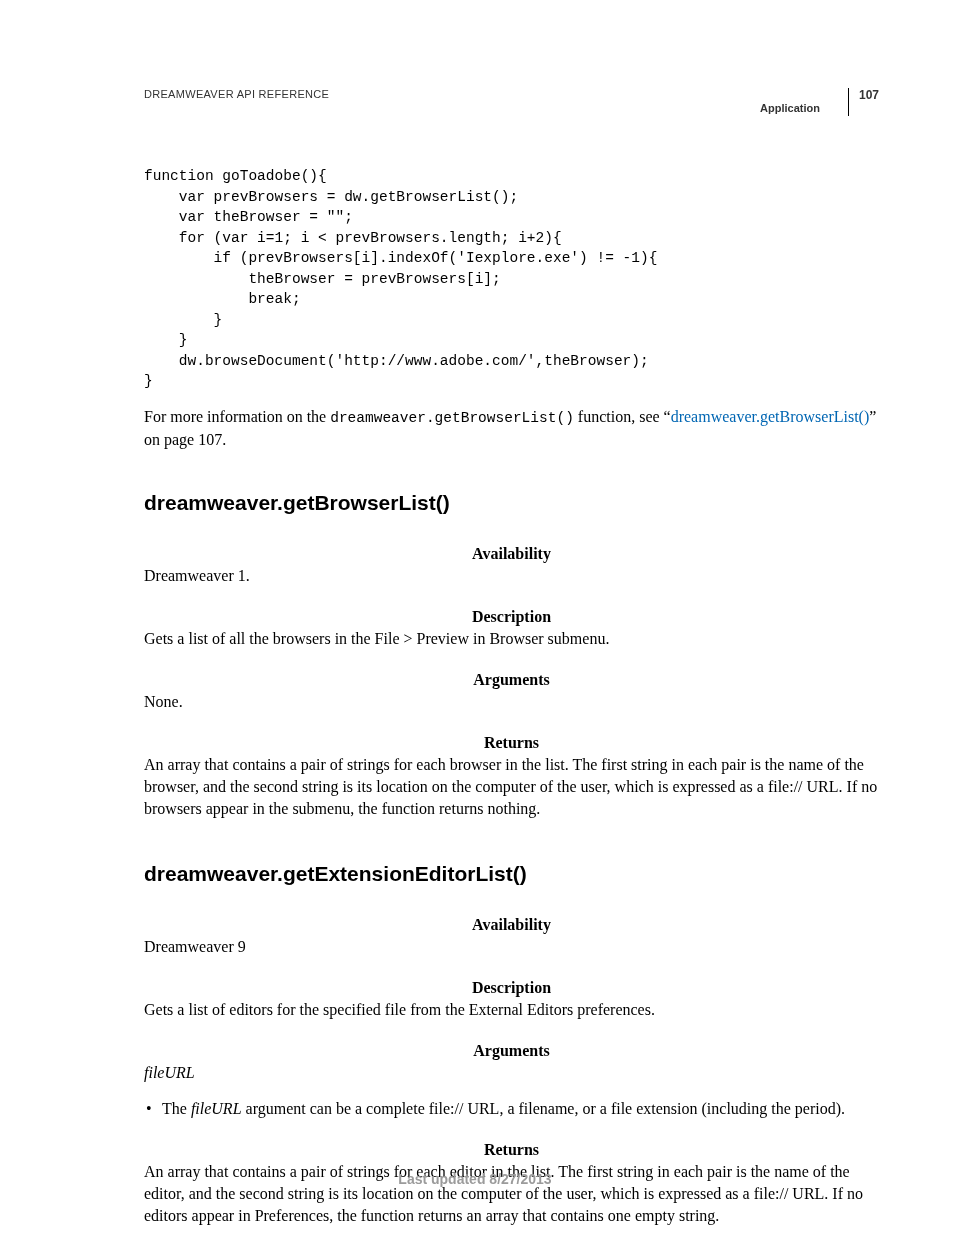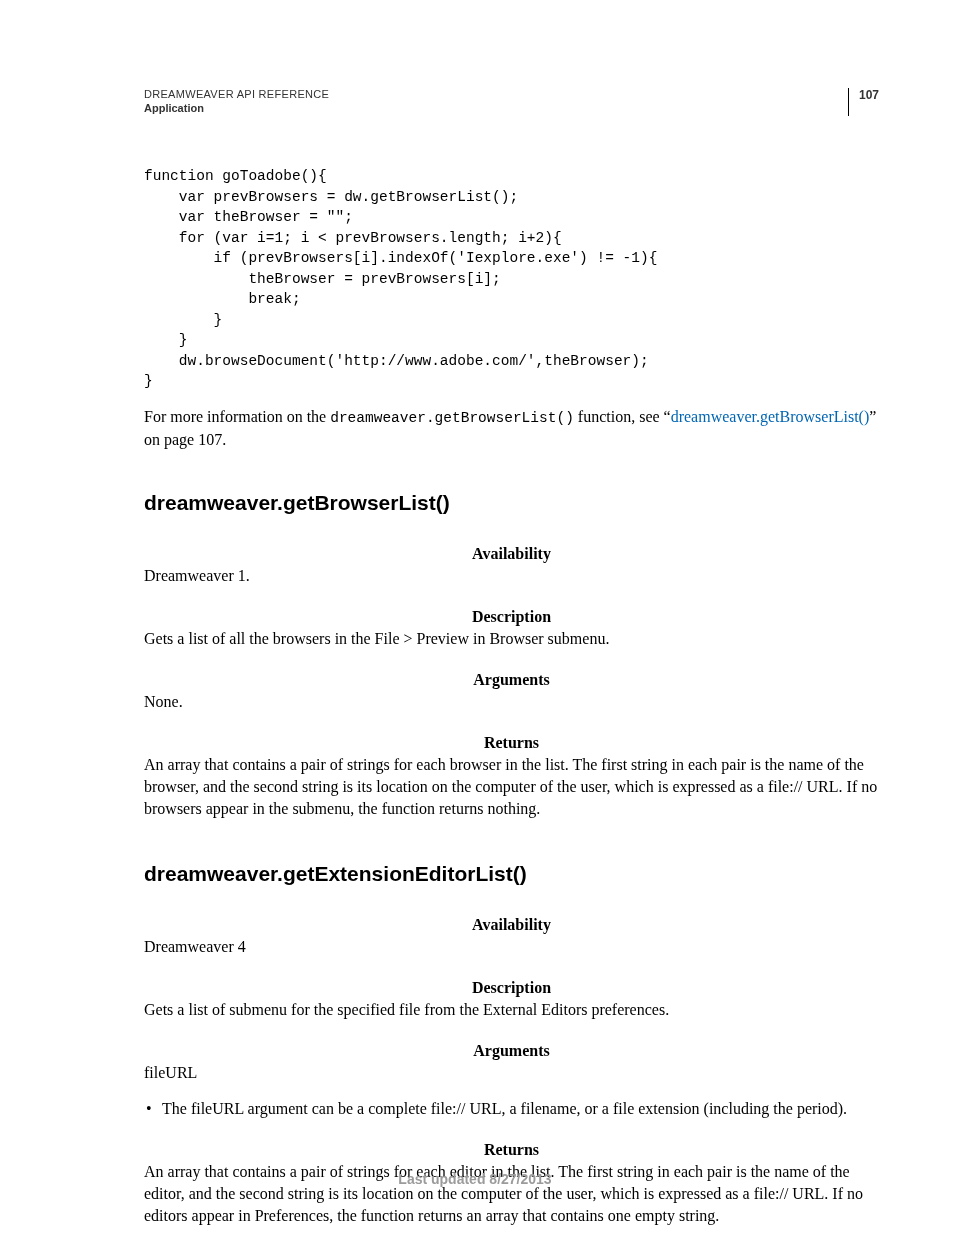--- a/index.html
+++ b/index.html
@@ -30,20 +30,21 @@
     font-size: 11px;
     letter-spacing: 0.3px;
     color: #333;
   }
   .doc-section {
     font-family: "Myriad Pro", "Helvetica Neue", Arial, sans-serif;
     font-size: 11px;
     font-weight: 700;
     color: #333;
     margin-top: 2px;
+    text-align: right;
   }
   .page-num-wrap {
     display: flex;
     align-items: stretch;
   }
   .page-num-rule {
     width: 1px;
     background: #000;
     margin-right: 10px;
     height: 28px;
@@ -89,21 +90,21 @@
     font-size: 16px;
     margin: 30px 0 0 0;
     text-align: center;
   }
   .label.tight { margin-top: 21px; }
   .val {
     font-size: 16px;
     line-height: 22px;
     margin: 2px 0 0 0;
   }
-  .italic { }
+  .italic { font-style: italic; }
   ul.bullets {
     margin: 14px 0 0 0;
     padding: 0 0 0 18px;
     list-style: none;
   }
   ul.bullets li {
     font-size: 16px;
     line-height: 22px;
     position: relative;
   }
@@ -167,24 +168,24 @@
 
   <p class="label tight">Arguments</p>
   <p class="val">None.</p>
 
   <p class="label tight">Returns</p>
   <p class="val">An array that contains a pair of strings for each browser in the list. The first string in each pair is the name of the browser, and the second string is its location on the computer of the user, which is expressed as a file:// URL. If no browsers appear in the submenu, the function returns nothing.</p>
 
   <h2 class="api second">dreamweaver.getExtensionEditorList()</h2>
 
   <p class="label">Availability</p>
-  <p class="val">Dreamweaver 4</p>
+  <p class="val">Dreamweaver 9</p>
 
   <p class="label tight">Description</p>
-  <p class="val">Gets a list of submenu for the specified file from the External Editors preferences.</p>
+  <p class="val">Gets a list of editors for the specified file from the External Editors preferences.</p>
 
   <p class="label tight">Arguments</p>
   <p class="val italic">fileURL</p>
 
   <ul class="bullets">
     <li>
       <span>The </span><span class="italic">fileURL</span><span> argument can be a complete file:// URL, a filename, or a file extension (including the period).</span>
     </li>
   </ul>
 

